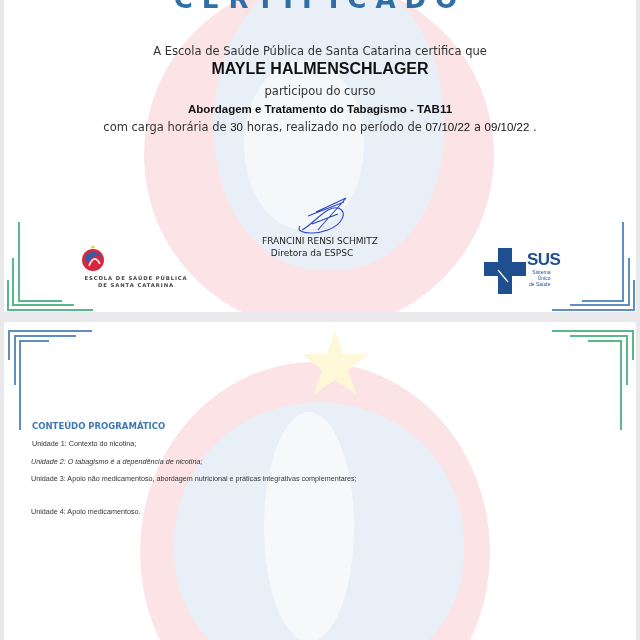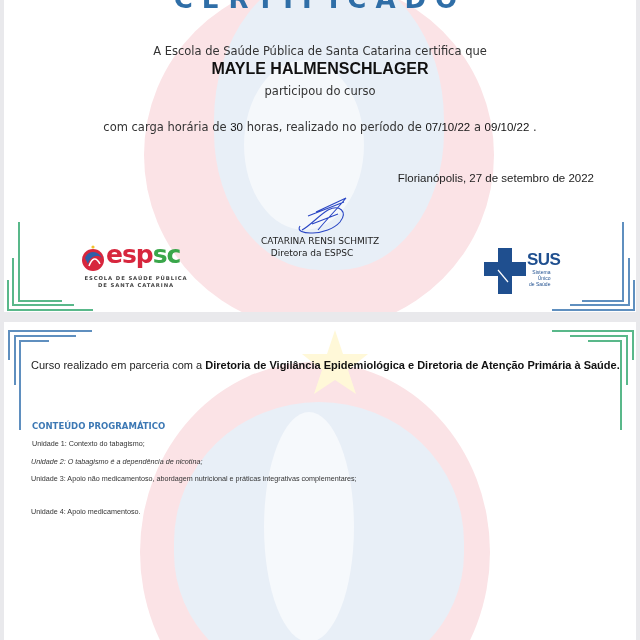--- a/index.html
+++ b/index.html
@@ -59,40 +59,39 @@
 
   <div class="wm wm-red" style="left:140px; top:-20px; width:350px; height:350px;"></div>
   <div class="wm wm-blue" style="left:210px; top:-30px; width:230px; height:300px;"></div>
   <div class="wm-white" style="left:240px; top:60px; width:120px; height:170px; opacity:.55;"></div>
 
   <div class="title">CERTIFICADO</div>
 
   <div class="line l-intro">A Escola de Saúde Pública de Santa Catarina certifica que</div>
   <div class="line l-name">MAYLE HALMENSCHLAGER</div>
   <div class="line l-part">participou do curso</div>
+  <div class="line l-course">Abordagem e Tratamento do Tabagismo - TAB11</div>
   <div class="line l-load">
     <span>com carga horária de </span><b>30</b><span> horas, realizado no período de </span><b>07/10/22</b><span> a </span><b>09/10/22</b><span> .</span>
   </div>
 
-  <div class="place-date">Florianópolis, 27 de setembro de 2022</div>
 
   <svg class="sig" viewBox="0 0 70 42">
     <path d="M12 30 C 5 40, 40 40, 52 26 C 60 16, 52 8, 40 14 C 30 20, 22 30, 14 34 M20 20 L 56 6 M28 16 L58 2 C 50 12, 38 24, 30 34 M24 28 L 50 18" fill="none" stroke="#2a46c4" stroke-width="1.1"></path>
   </svg>
-  <div class="sig-name">CATARINA RENSI SCHMITZ</div>
+  <div class="sig-name">FRANCINI RENSI SCHMITZ</div>
   <div class="sig-role">Diretora da ESPSC</div>
 
   <div class="espsc">
     <svg style="position:absolute; left:2px; top:0;" width="26" height="28" viewBox="0 0 26 28">
       <circle cx="13" cy="16" r="11" fill="#d7263d"></circle>
       <path d="M5 14 C 8 6, 18 6, 22 14 C 18 10, 10 12, 8 20 Z" fill="#2e5fa8"></path>
       <path d="M9 22 C 12 14, 16 12, 20 20" fill="none" stroke="#fff" stroke-width="1.5"></path>
       <circle cx="13" cy="3" r="1.6" fill="#f2c12e"></circle>
     </svg>
-    <div class="espsc-word"><span style="color:#d7263d">esp</span><span>sc</span></div>
     <div class="espsc-sub">
       <div>ESCOLA DE SAÚDE PÚBLICA</div>
       <div>DE SANTA CATARINA</div>
     </div>
   </div>
 
   <div class="sus">
     <svg style="position:absolute; left:0; top:0;" width="44" height="46" viewBox="0 0 44 46">
       <rect x="14" y="0" width="14" height="46" fill="#1f4f8f"></rect>
       <rect x="0" y="14" width="42" height="14" fill="#1f4f8f"></rect>
@@ -145,20 +144,19 @@
 
   <div>
     <div class="corner g" style="left:548px; top:8px; width:82px; height:2px;"></div>
     <div class="corner g" style="left:628px; top:8px; width:2px; height:30px;"></div>
     <div class="corner g" style="left:566px; top:13px; width:58px; height:2px;"></div>
     <div class="corner g" style="left:622px; top:13px; width:2px; height:50px;"></div>
     <div class="corner g" style="left:584px; top:18px; width:34px; height:2px;"></div>
     <div class="corner g" style="left:616px; top:18px; width:2px; height:90px;"></div>
   </div>
 
-  <div class="p2-partner"><span>Curso realizado em parceria com a </span><b>Diretoria de Vigilância Epidemiológica e Diretoria de Atenção Primária à Saúde.</b></div>
 
   <div class="p2-heading">CONTEÚDO PROGRAMÁTICO</div>
-  <div class="unit" style="top:117px; left:28px;">Unidade 1: Contexto do tabagismo;</div>
+  <div class="unit" style="top:117px; left:28px;">Unidade 1: Contexto do nicotina;</div>
   <div class="unit" style="top:135px;font-style:italic;">Unidade 2: O tabagismo é a dependência de nicotina;</div>
   <div class="unit" style="top:152px;">Unidade 3: Apoio não medicamentoso, abordagem nutricional e práticas integrativas complementares;</div>
   <div class="unit" style="top:185px;">Unidade 4: Apoio medicamentoso.</div>
 </div>
 
 </body></html>

